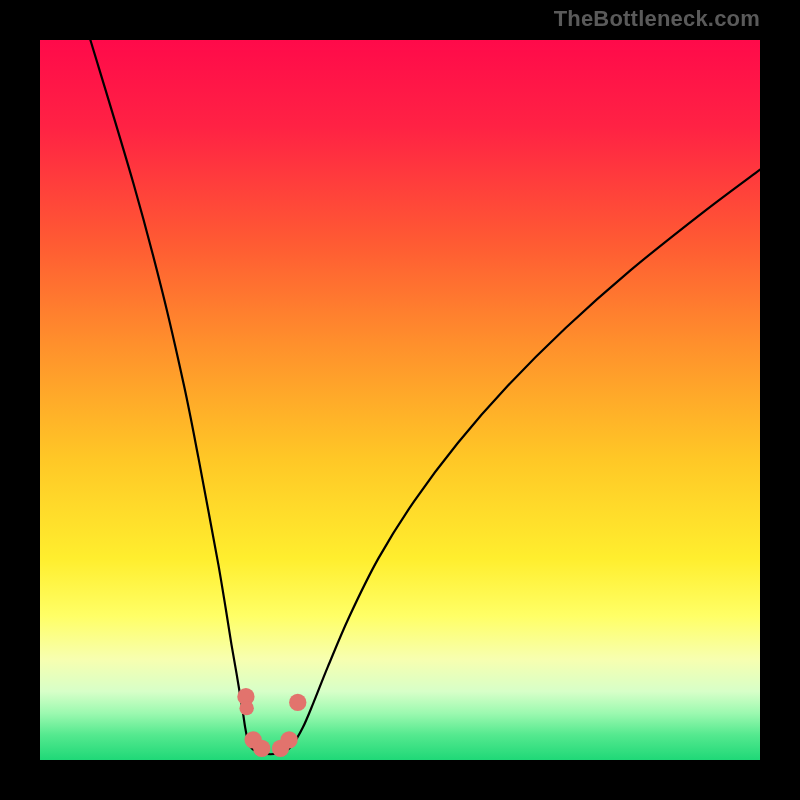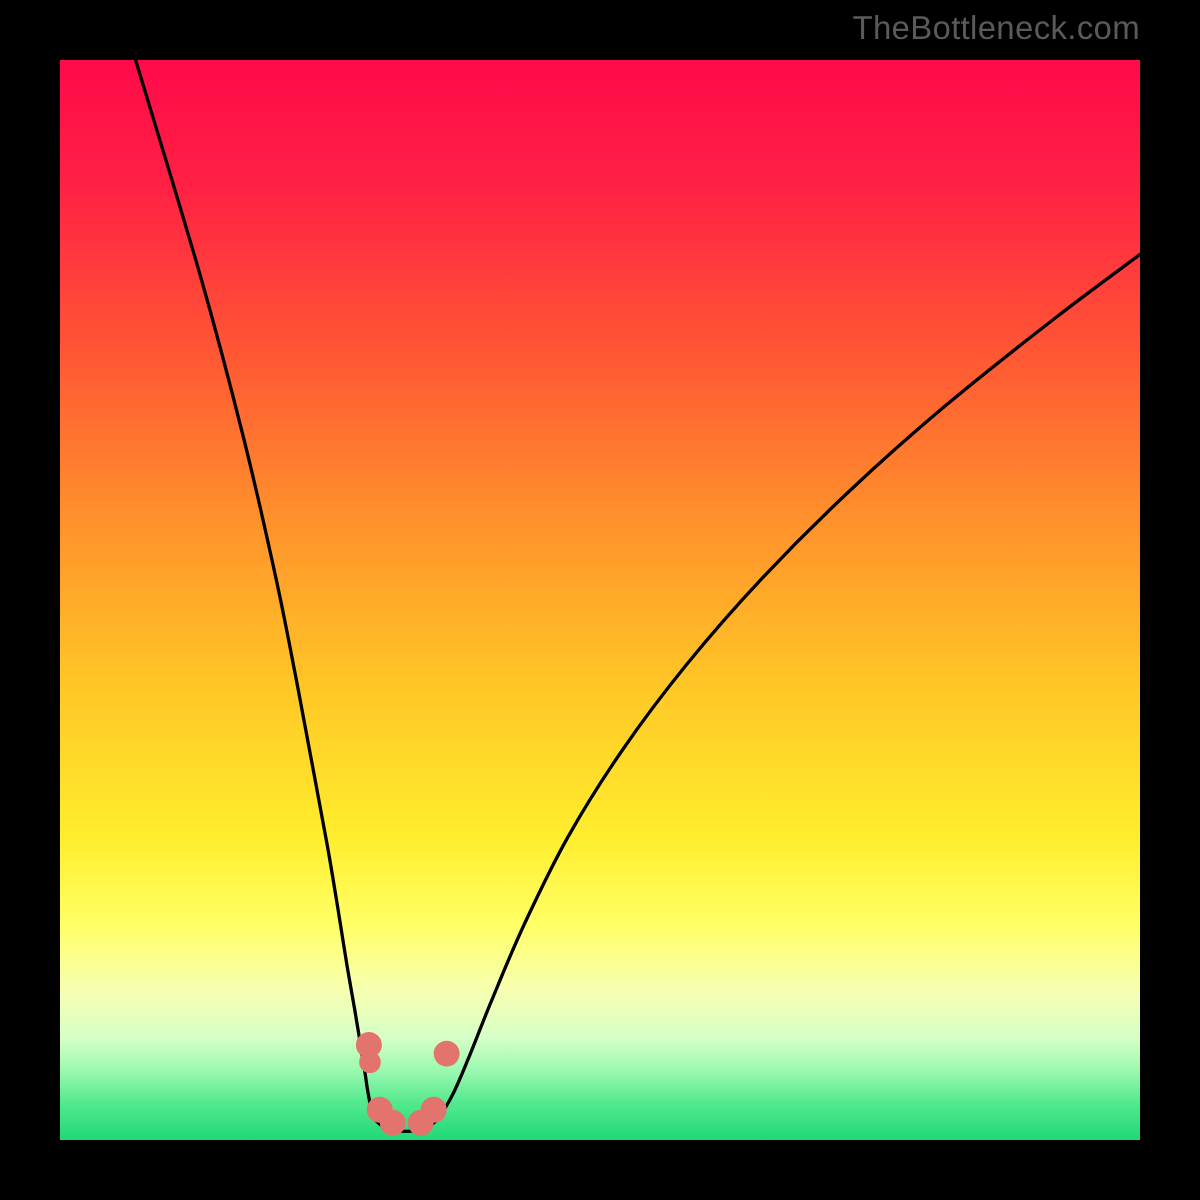--- a/index.html
+++ b/index.html
@@ -32,21 +32,21 @@
   .curve-svg {
     position: absolute;
     left: 0; top: 0; width: 100%; height: 100%;
   }
   .watermark {
     position: absolute;
     top: 6px;
     right: 40px;
     color: #5a5a5a;
     font-size: 22px;
-    font-weight: 400;
+    font-weight: 700;
     letter-spacing: 0.2px;
     text-align: center;
   }
 </style>
 </head>
 <body>
 
 <div class="canvas">
   <div class="watermark">TheBottleneck.com</div>
 

